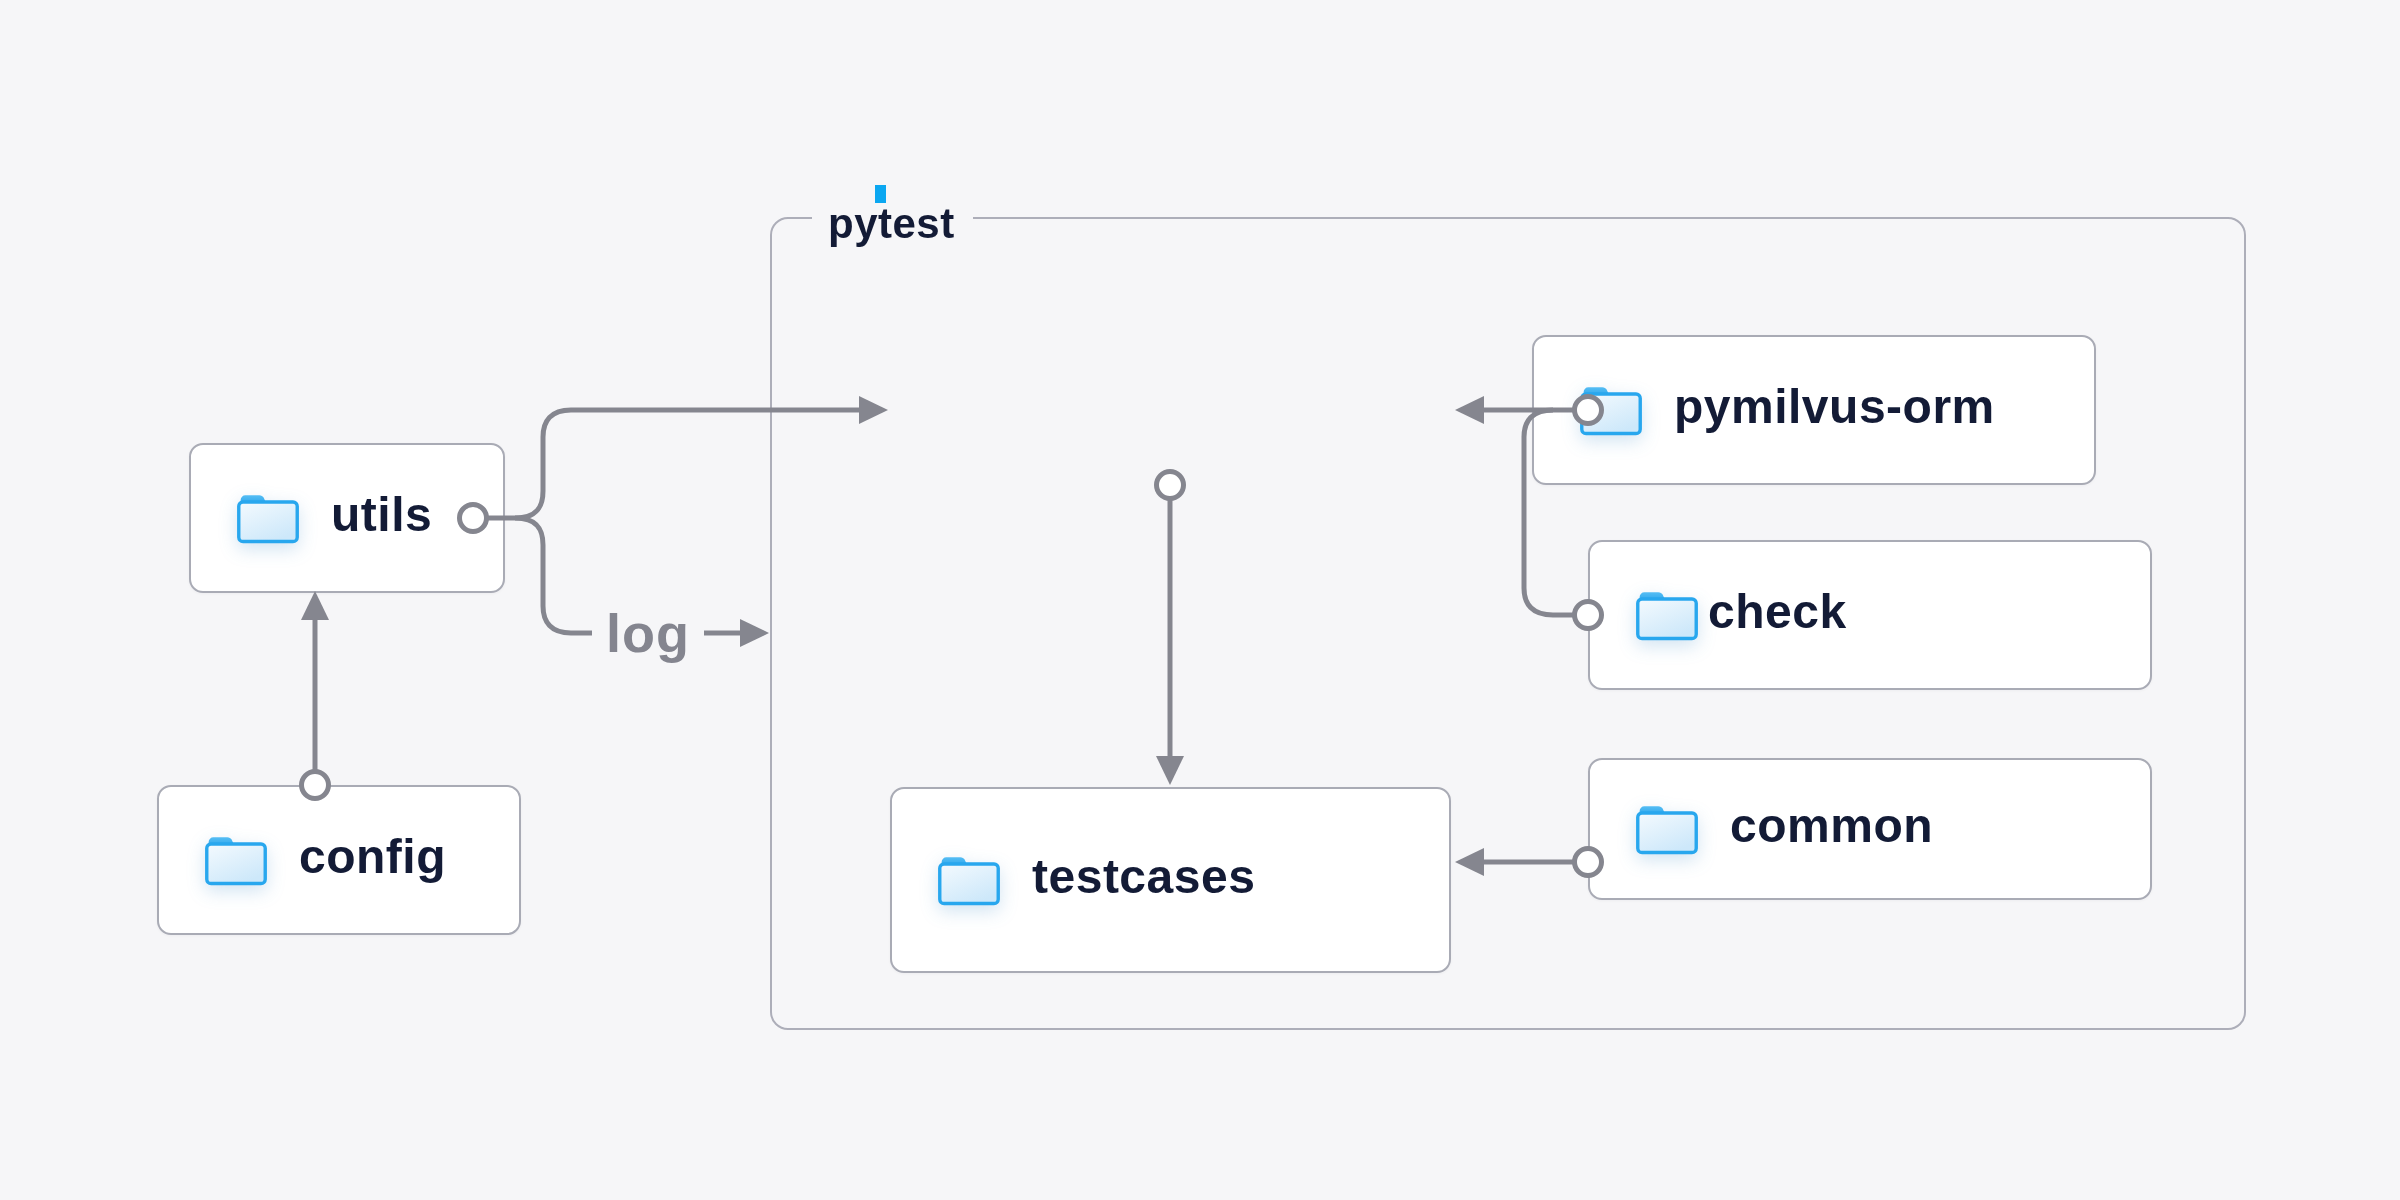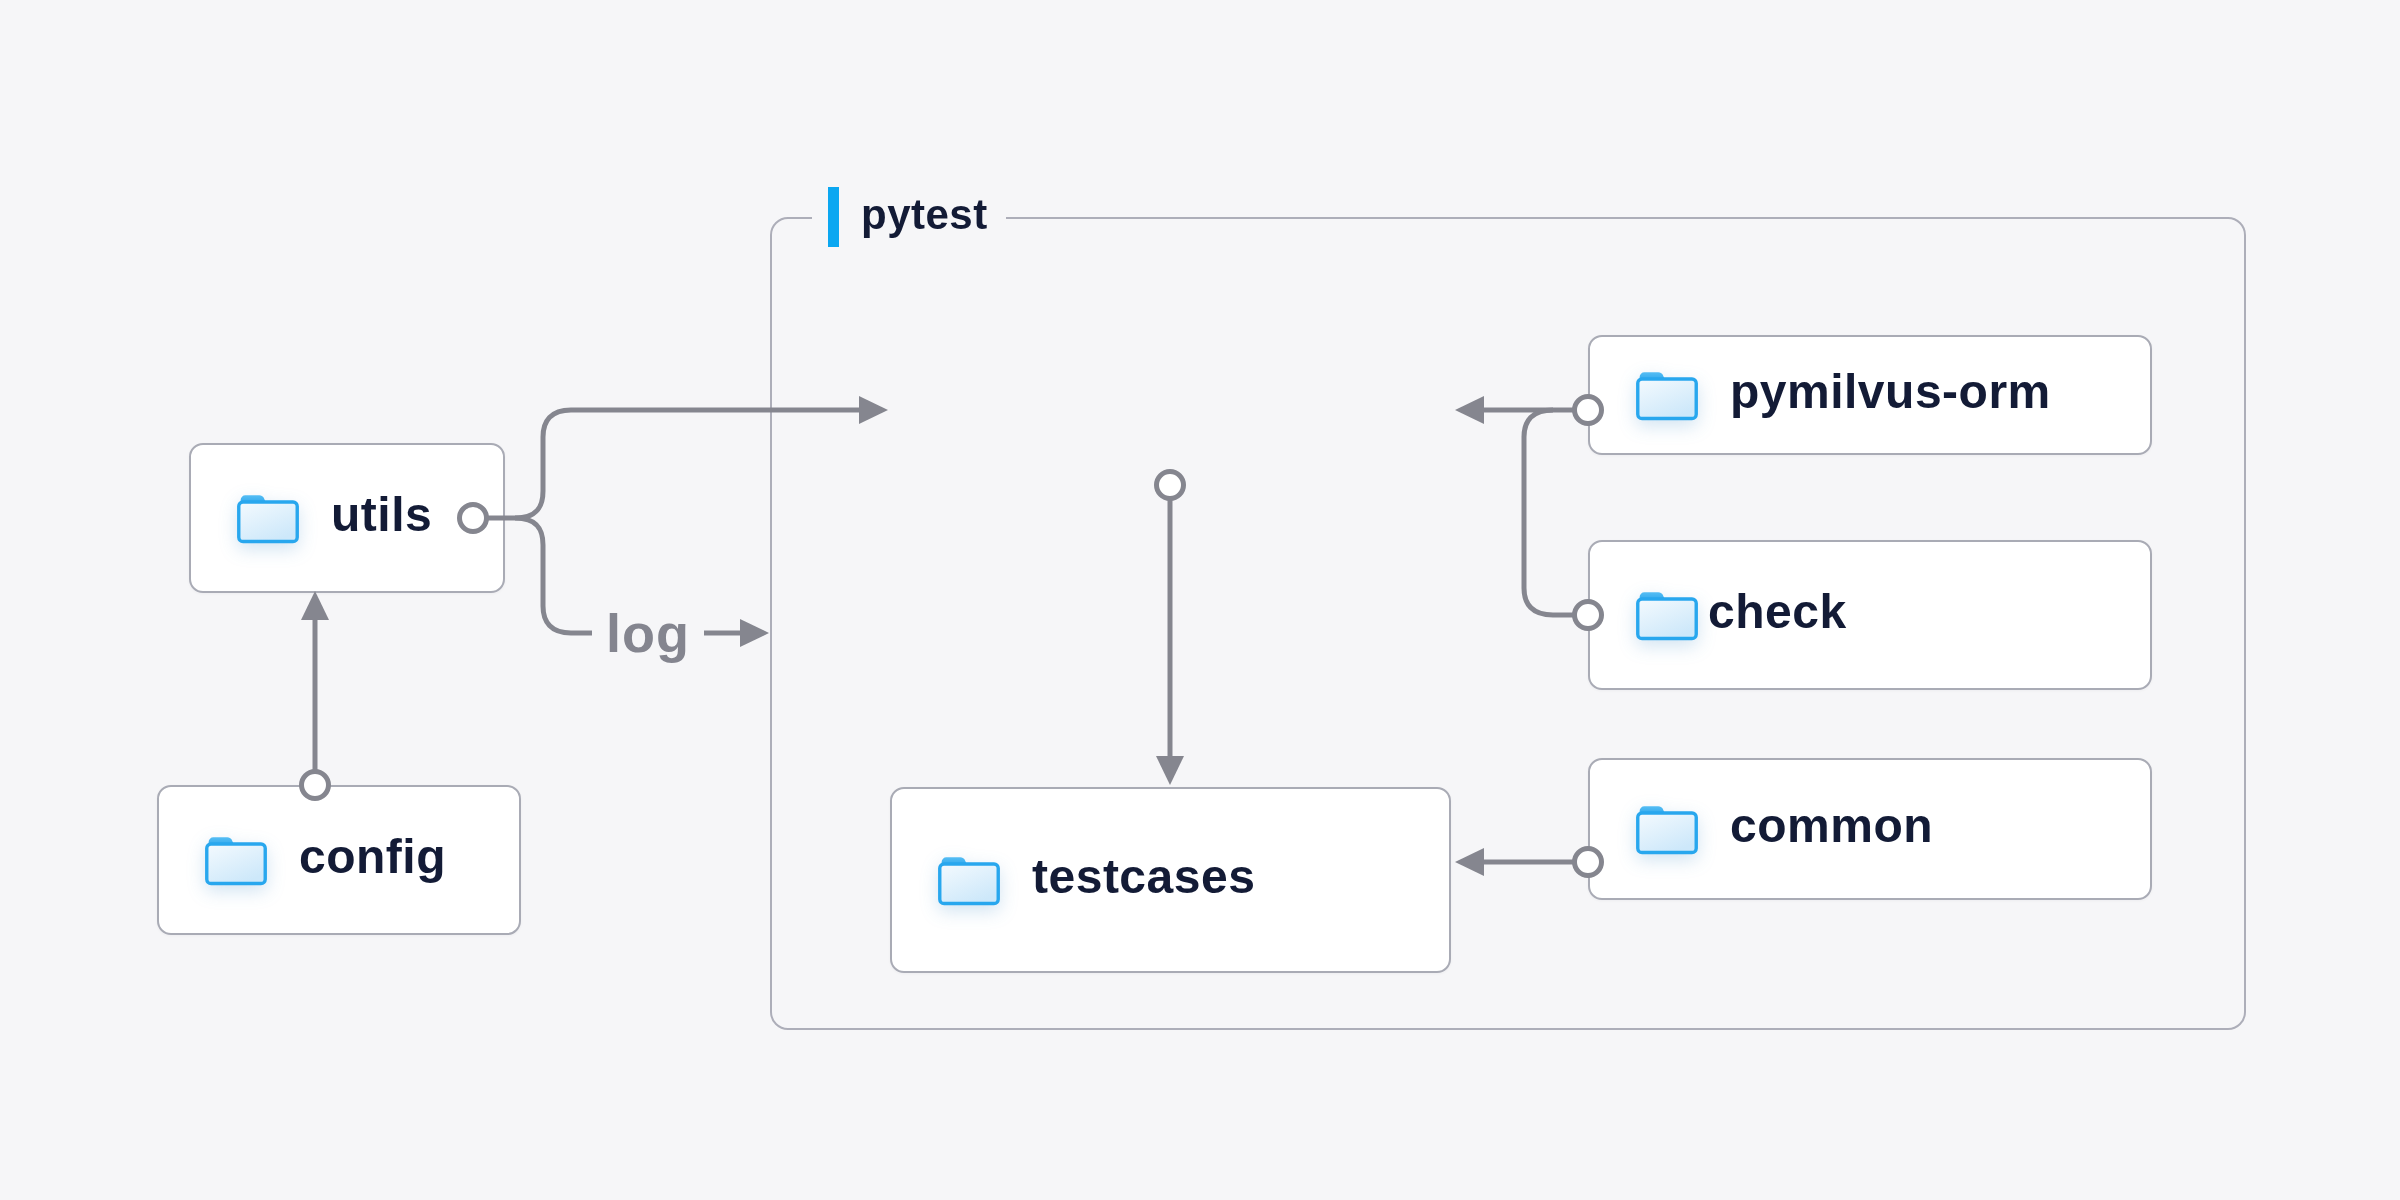--- a/index.html
+++ b/index.html
@@ -32,20 +32,21 @@
   .group-label {
     position: absolute;
     left: 812px;
     top: 185px;
     height: 64px;
     display: flex;
     align-items: center;
     background: #f6f6f8;
     padding: 0 18px 0 16px;
     z-index: 4;
+    flex-direction: column;
   }
   .accent-bar {
     width: 11px;
     height: 60px;
     background: #0ba7f1;
     margin-right: 22px;
   }
   .group-label-text {
     font-size: 42px;
     font-weight: 700;
@@ -78,21 +79,21 @@
     padding-bottom: 6px;
   }
   .folder-icon {
     flex: 0 0 auto;
     filter: drop-shadow(0 6px 9px rgba(30, 120, 190, 0.20));
   }
 
   #node-utils     { left: 157px;  top: 443px; width: 316px; height: 150px; margin-left: 32px; }
   #node-config    { left: 157px;  top: 785px; width: 364px; height: 150px; }
   #node-base      { left: 890px;  top: 335px; width: 561px; height: 150px; }
-  #node-pymilvus  { left: 1588px; top: 335px; width: 564px; height: 120px; }
+  #node-pymilvus  { left: 1532px; top: 335px; width: 564px; height: 150px; }
   #node-check     { left: 1588px; top: 540px; width: 564px; height: 150px; gap: 8px; }
   #node-testcases { left: 890px;  top: 787px; width: 561px; height: 186px; }
   #node-common    { left: 1588px; top: 758px; width: 564px; height: 142px; }
 
   
   .edges-layer {
     position: absolute;
     left: 0; top: 0;
     width: 2400px;
     height: 1200px;

